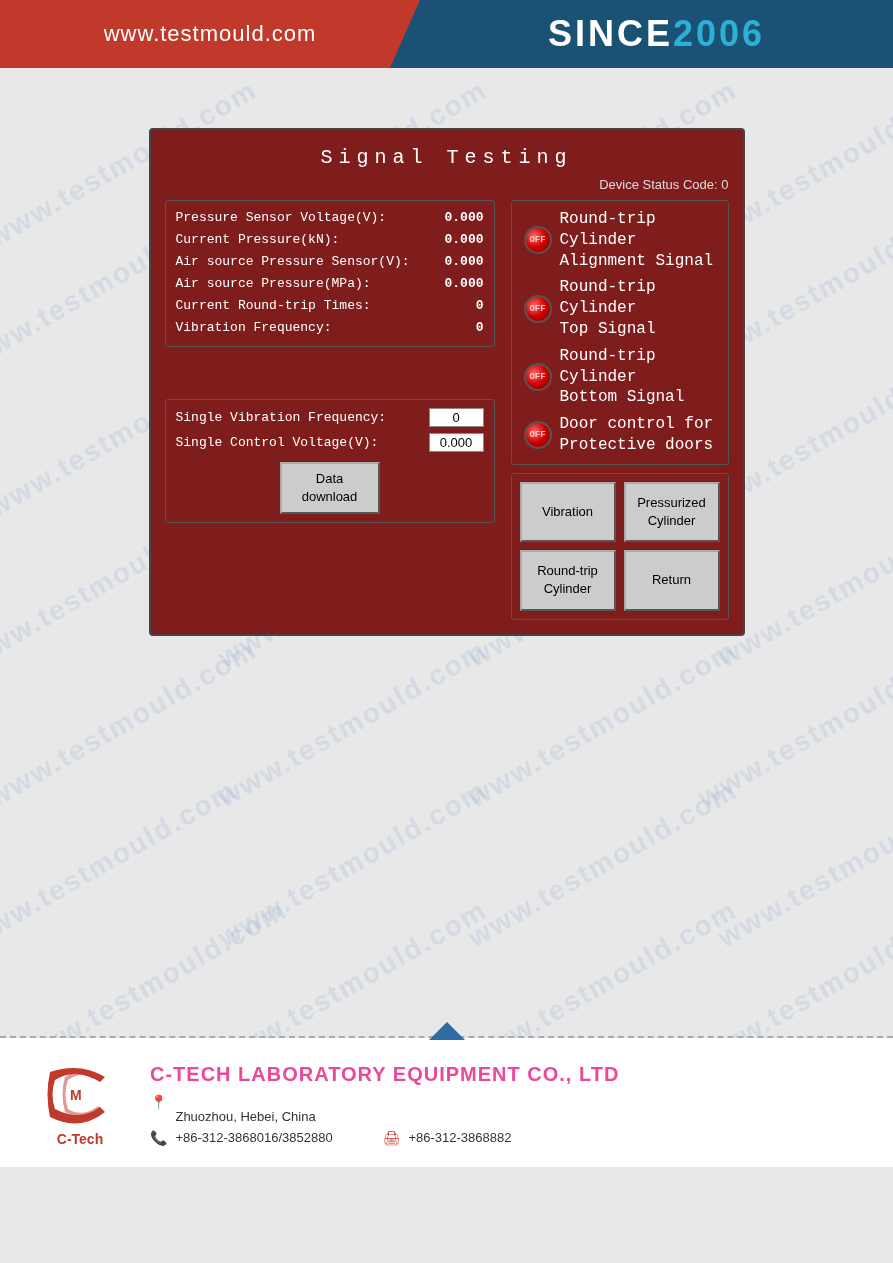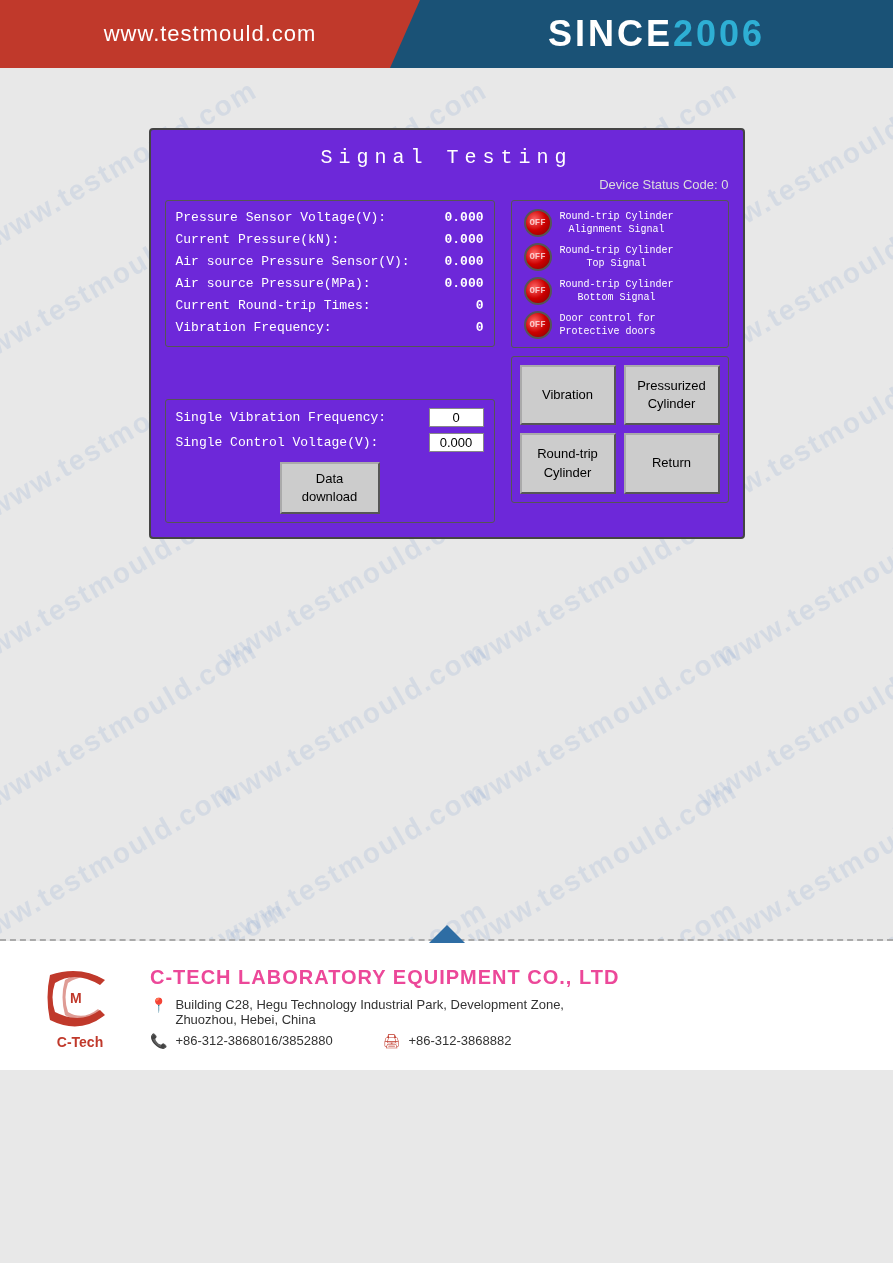--- a/index.html
+++ b/index.html
@@ -87,21 +87,21 @@
       position: relative;
       z-index: 1;
       padding: 60px 0 0 0;
       display: flex;
       flex-direction: column;
       align-items: center;
     }
 
     
     .panel {
-      background: #6d28d9;
+      background: #7f1d1d;
       border: 2px solid #444;
       border-radius: 4px;
       width: 596px;
       padding: 16px 14px 14px;
       color: #fff;
     }
 
     .panel-title {
       text-align: center;
       font-size: 20px;
@@ -235,23 +235,22 @@
       flex-shrink: 0;
       display: flex;
       align-items: center;
       justify-content: center;
       font-size: 9px;
       color: rgba(255,255,255,0.7);
       font-weight: bold;
     }
 
     .signal-label {
-      font-size: 10px;
+      font-size: 16px;
       line-height: 1.3;
-      text-align: center;
     }
 
     .action-section {
       border: 1px solid #555;
       border-radius: 3px;
       padding: 8px;
       display: grid;
       grid-template-columns: 1fr 1fr;
       grid-template-rows: 1fr 1fr;
       gap: 8px;
@@ -529,21 +528,21 @@
       </svg>
       <div class="footer-logo-text">C-Tech</div>
     </div>
 
     <div class="footer-info">
       <div class="footer-company">C-TECH LABORATORY EQUIPMENT CO., LTD</div>
 
       <div class="footer-detail">
         <span class="icon-pin">📍</span>
         <span>
-          <span>Building C28, Hegu Technology Industrial Park, Development Zone,</span><br>
+          <br>
           <span>Zhuozhou, Hebei, China</span>
         </span>
       </div>
 
       <div class="footer-contact-row">
         <div class="footer-contact-item">
           <span class="icon-phone">📞</span>
           <span>+86-312-3868016/3852880</span>
         </div>
         <div class="footer-contact-item">

